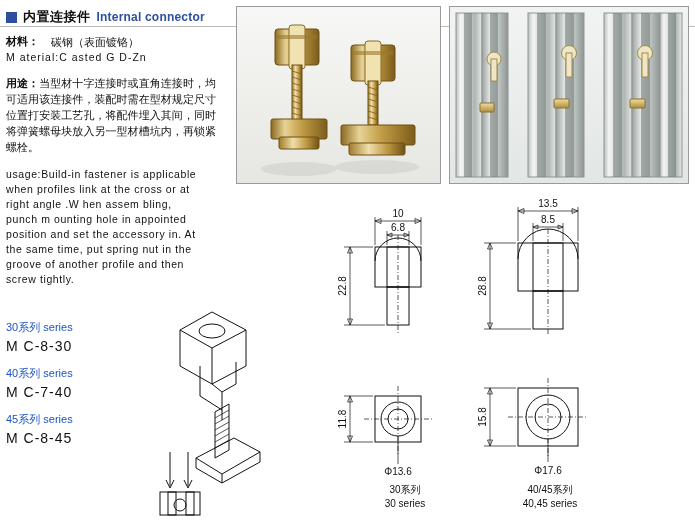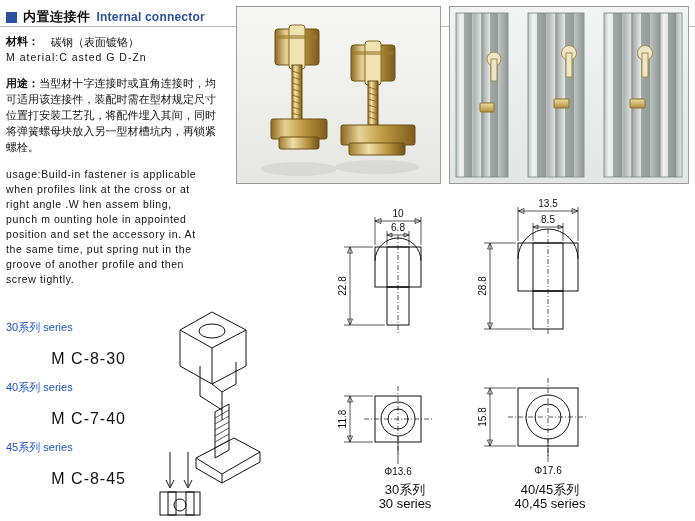--- a/index.html
+++ b/index.html
@@ -27,33 +27,33 @@
   .mat-line{display:flex;gap:12px;align-items:flex-start;}
   .mat-sub{font-size:10.5px;line-height:15px;letter-spacing:1px;color:#111;}
   .use-block{margin-top:10px;}
   .use-body{font-size:11px;line-height:16px;text-align:justify;}
   .en-para{margin-top:12px;font-size:10.5px;line-height:15px;letter-spacing:0.6px;color:#111;width:200px;}
 
   
   .series-list{position:absolute;left:6px;top:320px;width:120px;}
   .series-item{margin-bottom:12px;}
   .series-name{font-size:11px;color:#1d53c4;font-weight:normal;}
-  .series-code{font-size:16px;color:#111;letter-spacing:1px;margin-top:15px;text-align:right;}
+  .series-code{font-size:14px;color:#111;letter-spacing:1px;margin-top:3px;}
 
   
   .photo{position:absolute;border:1px solid #9a9a9a;box-sizing:border-box;overflow:hidden;}
   .photo1{left:236px;top:6px;width:205px;height:178px;background:#f2f2f0;}
   .photo2{left:449px;top:6px;width:240px;height:178px;background:#eef0ef;}
 
   
   .persp{position:absolute;left:160px;top:300px;width:180px;height:215px;}
 
   
   .dwg{position:absolute;}
-  .dim-caption{position:absolute;text-align:center;font-size:13px;line-height:14px;color:#111;}
+  .dim-caption{position:absolute;text-align:center;font-size:10px;line-height:14px;color:#111;}
 
   svg{display:block;overflow:visible;}
   .ln{stroke:#111;stroke-width:1;fill:none;}
   .ln-thin{stroke:#111;stroke-width:0.7;fill:none;}
   .ln-dash{stroke:#111;stroke-width:0.7;fill:none;stroke-dasharray:5 2 1 2;}
   .dimtxt{font-family:"Liberation Sans",sans-serif;font-size:10px;fill:#111;}
   .dimtxt-v{font-family:"Liberation Sans",sans-serif;font-size:10px;fill:#111;}
 </style>
 </head>
 <body>

